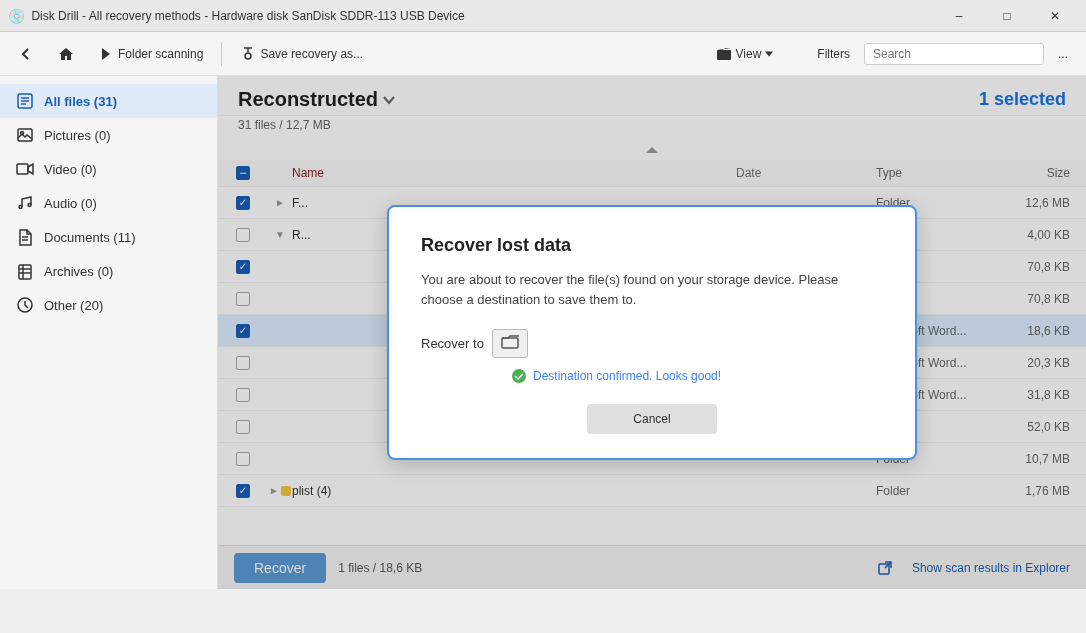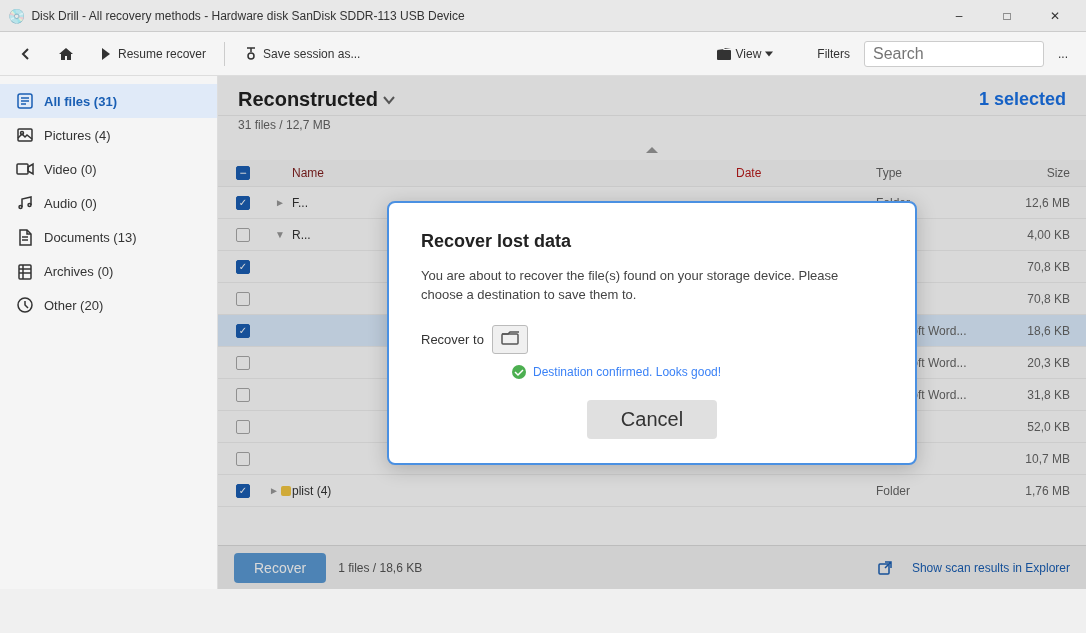--- a/index.html
+++ b/index.html
@@ -28,21 +28,21 @@
       cursor: pointer; color: #333; font-size: 12px; border-radius: 3px;
     }
     .toolbar-btn svg { width: 16px; height: 16px; }
     .toolbar-sep { width: 1px; height: 24px; background: #ccc; margin: 0 4px; }
     .toolbar-spacer { flex: 1; }
     .search-box {
       display: flex; align-items: center;
       background: white; border: 1px solid #ccc; border-radius: 3px;
       padding: 3px 8px; width: 180px;
     }
-    .search-box input { border: none; outline: none; font-size: 16px; width: 100%; background: transparent; color: #999; }
+    .search-box input { border: none; outline: none; font-size: 12px; width: 100%; background: transparent; color: #999; }
 
     
     .main-layout { display: flex; height: calc(633px - 32px - 44px - 44px); }
 
     
     .sidebar { width: 218px; background: #f5f5f5; border-right: 1px solid #ddd; padding: 8px 0; flex-shrink: 0; }
     .sidebar-item {
       display: flex; align-items: center; gap: 10px;
       padding: 8px 16px; cursor: pointer; color: #333; font-size: 13px;
     }
@@ -66,21 +66,21 @@
     
     .table-area { flex: 1; overflow-y: auto; }
     .table-header {
       display: flex; align-items: center;
       background: #fafafa; border-bottom: 1px solid #eee;
       padding: 6px 0; position: sticky; top: 0;
     }
     .col-check { width: 50px; display: flex; justify-content: center; align-items: center; }
     .col-expand { width: 24px; }
     .col-name { flex: 1; font-size: 12px; color: #7f1d1d; font-weight: 500; }
-    .col-date { width: 140px; font-size: 12px; color: #b91c1c; font-weight: 500; }
+    .col-date { width: 140px; font-size: 12px; color: #737373; font-weight: 500; }
     .col-type { width: 130px; font-size: 12px; color: #666; font-weight: 500; }
     .col-size { width: 80px; font-size: 12px; color: #666; font-weight: 500; text-align: right; padding-right: 16px; }
 
     .table-row {
       display: flex; align-items: center;
       border-bottom: 1px solid #f0f0f0; min-height: 32px;
     }
     .table-row.highlighted { background: #ddeeff; }
     .row-check { width: 50px; display: flex; justify-content: center; align-items: center; }
     .row-expand { width: 24px; display: flex; justify-content: center; align-items: center; font-size: 10px; color: #999; }
@@ -135,21 +135,21 @@
     }
     .dialog-status { display: flex; align-items: center; gap: 6px; font-size: 12px; color: #3b82f6; margin-bottom: 20px; margin-left: 90px; }
     .dialog-actions { display: flex; gap: 10px; justify-content: center; }
     .btn-ok {
       background: #1a73e8; color: white; border: none; border-radius: 4px;
       padding: 8px 0; font-size: 14px; cursor: pointer; width: 180px; font-weight: 500;
       outline: 2px solid #c0392b; outline-offset: 2px;
     }
     .btn-cancel {
       background: #e0e0e0; color: #333; border: none; border-radius: 4px;
-      padding: 8px 0; font-size: 20px; cursor: pointer; width: 130px;
+      padding: 8px 0; font-size: 12px; cursor: pointer; width: 130px;
     }
   </style>
 </head>
 <body>
 
 <div class="titlebar">
   <div class="titlebar-left">
     <span style="font-size:14px;">💿</span>
     <span class="titlebar-title">Disk Drill - All recovery methods - Hardware disk SanDisk SDDR-113 USB Device</span>
   </div>
@@ -168,29 +168,29 @@
   </button>
   <button class="toolbar-btn">
     <svg viewBox="0 0 16 16" fill="currentColor">
         <path d="M8 2L1 8h2v6h4v-4h2v4h4V8h2z"></path>
       </svg>
   </button>
   <button class="toolbar-btn">
     <svg viewBox="0 0 16 16" fill="currentColor">
         <polygon points="4,2 12,8 4,14"></polygon>
       </svg>
-    <span>Resume recover</span>
+    <span>Folder scanning</span>
   </button>
   <div class="toolbar-sep"></div>
   <button class="toolbar-btn">
     <svg viewBox="0 0 16 16" fill="none" stroke="currentColor" stroke-width="1.5">
         <circle cx="8" cy="10" r="3"></circle>
         <path d="M8 2v4M4 2h8"></path>
       </svg>
-    <span>Save session as...</span>
+    <span>Save recovery as...</span>
   </button>
   <div class="toolbar-spacer"></div>
   <button class="toolbar-btn">
     <svg viewBox="0 0 16 16" fill="currentColor">
         <rect x="1" y="4" width="14" height="10" rx="1"></rect>
         <path d="M1 4h6l2-2h6"></path>
       </svg>
     <span>View</span>
     <svg viewBox="0 0 10 6" fill="currentColor" style="width:8px;height:8px;">
         <path d="M0 0l5 6 5-6z"></path>
@@ -221,21 +221,21 @@
           <line x1="5" y1="12" x2="10" y2="12" stroke="currentColor" stroke-width="1.5"></line>
         </svg>
       <span>All files (31)</span>
     </div>
     <div class="sidebar-item">
       <svg viewBox="0 0 18 18" fill="none" stroke="currentColor" stroke-width="1.5">
           <rect x="2" y="3" width="14" height="12" rx="1"></rect>
           <circle cx="6" cy="7" r="1.5"></circle>
           <path d="M2 12l4-4 3 3 2-2 5 4"></path>
         </svg>
-      <span>Pictures (4)</span>
+      <span>Pictures (0)</span>
     </div>
     <div class="sidebar-item">
       <svg viewBox="0 0 18 18" fill="none" stroke="currentColor" stroke-width="1.5">
           <rect x="1" y="4" width="11" height="10" rx="1"></rect>
           <path d="M12 7l5-3v10l-5-3z"></path>
         </svg>
       <span>Video (0)</span>
     </div>
     <div class="sidebar-item">
       <svg viewBox="0 0 18 18" fill="none" stroke="currentColor" stroke-width="1.5">
@@ -245,21 +245,21 @@
         </svg>
       <span>Audio (0)</span>
     </div>
     <div class="sidebar-item">
       <svg viewBox="0 0 18 18" fill="none" stroke="currentColor" stroke-width="1.5">
           <path d="M4 2h7l4 4v11H4z"></path>
           <path d="M11 2v4h4"></path>
           <line x1="6" y1="9" x2="12" y2="9"></line>
           <line x1="6" y1="12" x2="12" y2="12"></line>
         </svg>
-      <span>Documents (13)</span>
+      <span>Documents (11)</span>
     </div>
     <div class="sidebar-item">
       <svg viewBox="0 0 18 18" fill="none" stroke="currentColor" stroke-width="1.5">
           <rect x="3" y="3" width="12" height="14" rx="1"></rect>
           <line x1="7" y1="3" x2="7" y2="17"></line>
           <line x1="3" y1="7" x2="15" y2="7"></line>
           <line x1="3" y1="11" x2="15" y2="11"></line>
         </svg>
       <span>Archives (0)</span>
     </div>

